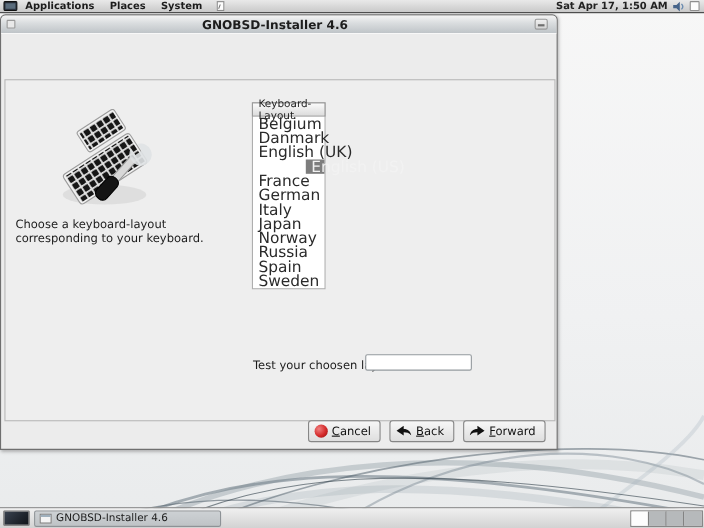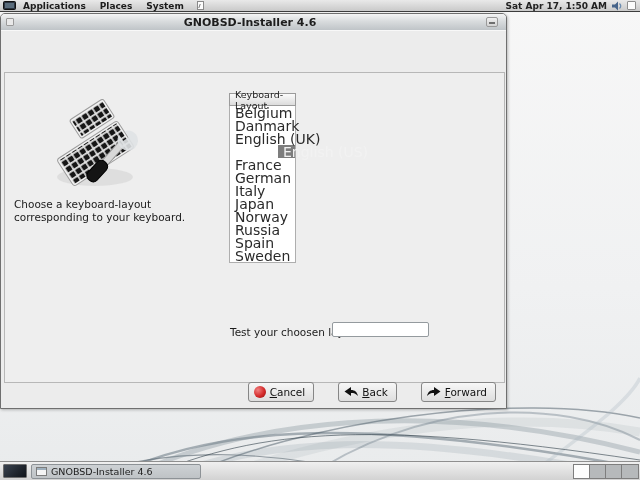--- a/index.html
+++ b/index.html
@@ -53,21 +53,21 @@
                  font-size:9.5px; color:#222; display:flex; align-items:center; padding-left:5px; }
   .list-row { height:13px; font-size:14px; color:#2a2a2a; display:flex; align-items:center; padding-left:5px; white-space:nowrap; }
   .list-row.selected { background:#7d7d7d; color:#f2f2f2;margin-left:48px; }
 
   .test-label { position:absolute; left:225px; top:253px; font-size:10.5px; color:#1b1b1b; }
   .test-input { position:absolute; left:327px; top:249px; width:97px; height:15px;
                 background:#fff; border:1px solid #949a9e; border-radius:2px;
                 font-size:10px; padding:0 3px; font-family:"DejaVu Sans",sans-serif; }
 
   
-  .btn-row { position:absolute; right:10px; bottom:6px; display:flex; gap:24px; }
+  .btn-row { position:absolute; right:10px; bottom:6px; display:flex; gap:8px; }
   .btn { height:20px; padding:0 8px 0 5px; display:flex; align-items:center; gap:4px;
          background:linear-gradient(180deg,#f7f7f7,#dedede);
          border:1px solid #868686; border-radius:3px;
          font-size:10.5px; color:#111; font-family:"DejaVu Sans",sans-serif; cursor:default; }
   .btn .u { text-decoration:underline; }
   .cancel-ball { width:12px; height:12px; border-radius:50%;
                  background:radial-gradient(circle at 4px 4px,#f08080,#d42a2a 55%,#8d0f0f); }
   .arrow { width:14px; height:10px; }
 
   

